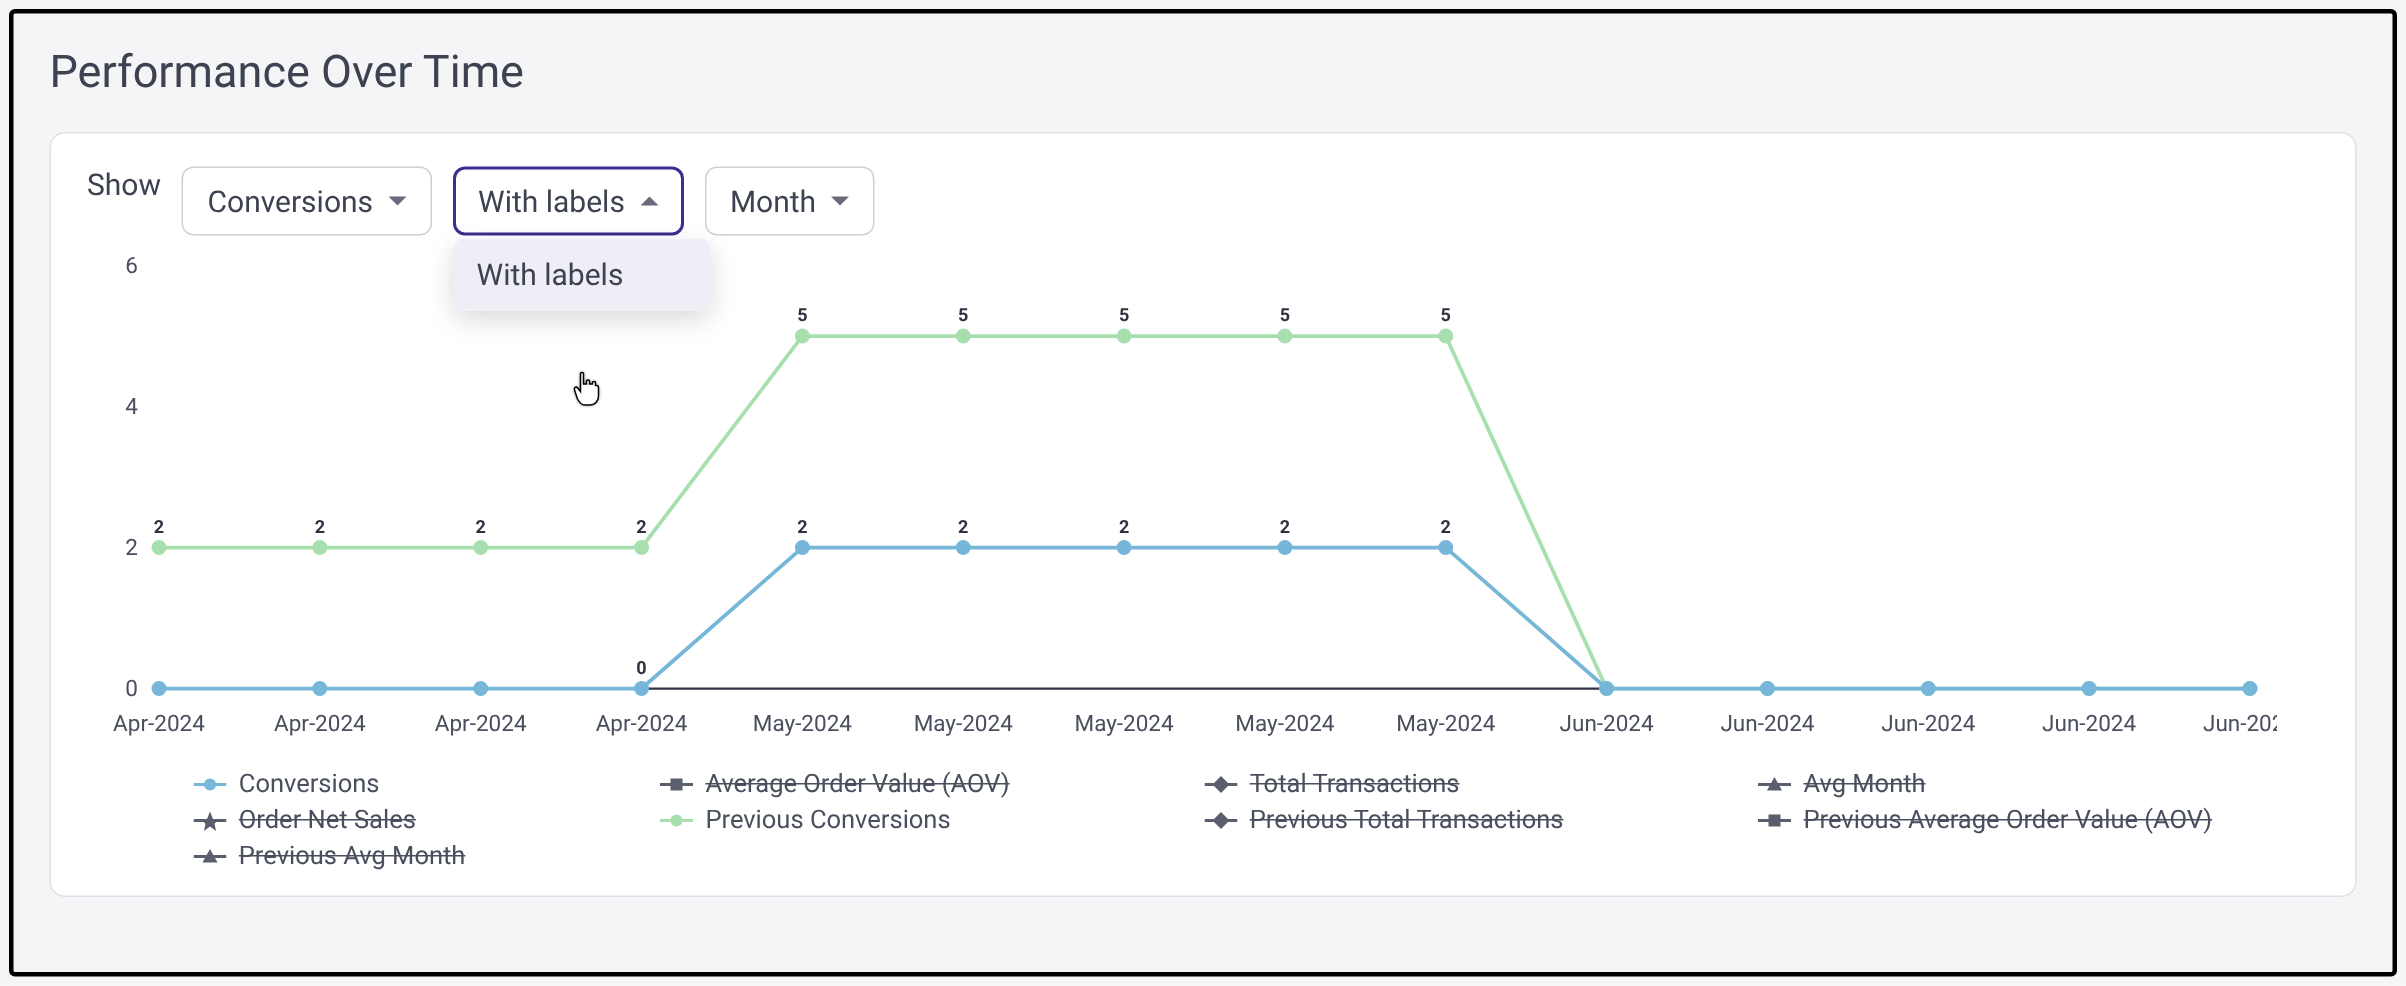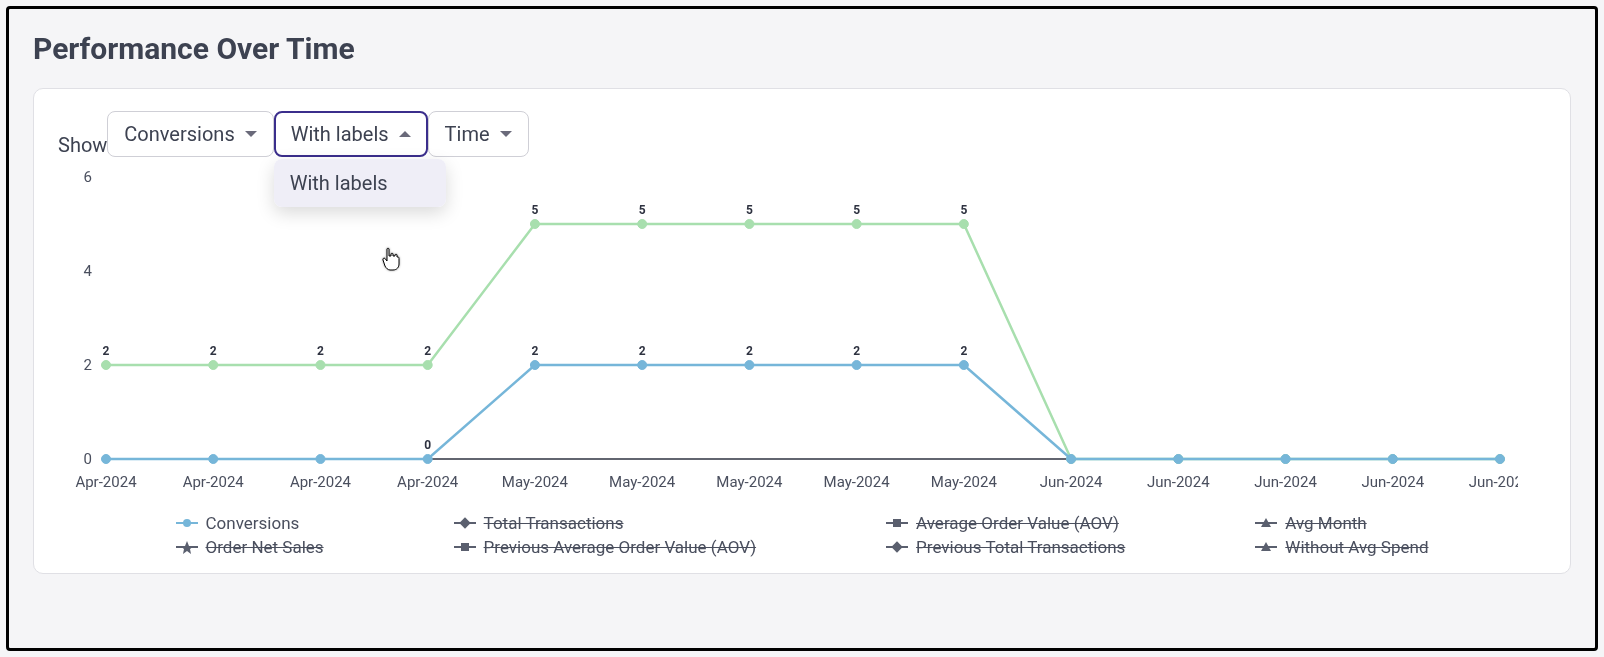--- a/index.html
+++ b/index.html
@@ -1,21 +1,21 @@
 <!DOCTYPE html>
 <html><head>
 <meta charset="utf-8">
 <style>
   * { box-sizing: border-box; margin: 0; padding: 0; font-family: -apple-system, BlinkMacSystemFont, "Segoe UI", Roboto, Arial, sans-serif; }
   html, body { width: 1604px; height: 657px; }
   body { background: #f5f5f7; padding: 6px; }
   .outer { border: 3px solid #000; width: 100%; height: 100%; border-radius: 4px; background: #f5f5f7; padding: 22px 24px; position: relative; }
-  .title { font-size: 30px; font-weight: 700; color: #3d4251; margin-bottom: 22px; }
+  .title { font-size: 30px; font-weight: 400; color: #3d4251; margin-bottom: 22px; }
   .card { background: #fff; border: 1px solid #e0e0e5; border-radius: 10px; padding: 22px 24px 16px 24px; }
-  .controls { display: flex; align-items: flex-end; margin-bottom: 6px; position: relative; }
+  .controls { display: flex; align-items: flex-start; gap: 14px; margin-bottom: 6px; position: relative; }
   .label-show { font-size: 20px; color: #3d4251; }
   .dropdown { border: 1px solid #cfcfd6; border-radius: 8px; padding: 10px 16px; font-size: 20px; color: #3d4251; display: inline-flex; align-items: center; gap: 10px; background: #fff; cursor: pointer; }
   .dropdown.active { border: 2px solid #3b2e8c; padding: 9px 15px; }
   .chev { width: 0; height: 0; border-left: 6px solid transparent; border-right: 6px solid transparent; }
   .chev.down { border-top: 6px solid #6a6a7a; }
   .chev.up { border-bottom: 6px solid #6a6a7a; }
   .menu { position: absolute; top: 48px; left: 0; background: #fff; border-radius: 8px; box-shadow: 0 6px 18px rgba(0,0,0,0.15); overflow: hidden; min-width: 172px; z-index: 10; }
   .menu-item { padding: 12px 16px; font-size: 20px; color: #3d4251; cursor: pointer; }
   .menu-item.hl { background: #efeef7; }
   .dd-wrap { position: relative; display: inline-block; }
@@ -51,21 +51,21 @@
           <span>With labels</span>
           <span class="chev up"></span>
         </div>
         <div class="menu">
           <div class="menu-item hl">With labels</div>
         </div>
       </div>
 
       <div class="dd-wrap">
         <div class="dropdown">
-          <span>Time</span>
+          <span>Month</span>
           <span class="chev down"></span>
         </div>
       </div>
     </div>
 
     <div class="chart">
       <svg id="chart-svg" width="1460" height="340">
           <text x="34" y="301" text-anchor="end" font-size="15" fill="#4a4f5e">0</text>
           <text x="34" y="207" text-anchor="end" font-size="15" fill="#4a4f5e">2</text>
           <text x="34" y="113" text-anchor="end" font-size="15" fill="#4a4f5e">4</text>
@@ -140,78 +140,87 @@
               <line x1="0" y1="7" x2="22" y2="7" stroke="#76b6d9" stroke-width="2"></line>
               <circle cx="11" cy="7" r="4" fill="#76b6d9"></circle>
             </svg>
           </span>
           <span class="txt">Conversions</span>
         </div>
         <div class="leg-item off">
           <span class="leg-marker">
             <svg width="22" height="14">
               <line x1="0" y1="7" x2="22" y2="7" stroke="#5a5f6e" stroke-width="2"></line>
+              <rect x="7" y="3" width="8" height="8" fill="#5a5f6e"></rect>
+            </svg>
+          </span>
+          <span class="txt">Average Order Value (AOV)</span>
+        </div>
+        <div class="leg-item off">
+          <span class="leg-marker">
+            <svg width="22" height="14">
+              <line x1="0" y1="7" x2="22" y2="7" stroke="#5a5f6e" stroke-width="2"></line>
               <rect x="7" y="3" width="8" height="8" fill="#5a5f6e" transform="rotate(45 11 7)"></rect>
             </svg>
           </span>
           <span class="txt">Total Transactions</span>
         </div>
         <div class="leg-item off">
           <span class="leg-marker">
             <svg width="22" height="14">
               <line x1="0" y1="7" x2="22" y2="7" stroke="#5a5f6e" stroke-width="2"></line>
+              <polygon points="11,2 16,11 6,11" fill="#5a5f6e"></polygon>
+            </svg>
+          </span>
+          <span class="txt">Avg Month</span>
+        </div>
+        <div class="leg-item off">
+          <span class="leg-marker">
+            <svg width="22" height="14">
+              <line x1="0" y1="7" x2="22" y2="7" stroke="#5a5f6e" stroke-width="2"></line>
+              <polygon points="11,1 13,6 18,6 14,9 15,14 11,11 7,14 8,9 4,6 9,6" fill="#5a5f6e"></polygon>
+            </svg>
+          </span>
+          <span class="txt">Order Net Sales</span>
+        </div>
+        <div class="leg-item">
+          <span class="leg-marker">
+            <svg width="22" height="14">
+              <line x1="0" y1="7" x2="22" y2="7" stroke="#a8dfae" stroke-width="2"></line>
+              <circle cx="11" cy="7" r="4" fill="#a8dfae"></circle>
+            </svg>
+          </span>
+          <span class="txt">Previous Conversions</span>
+        </div>
+        <div class="leg-item off">
+          <span class="leg-marker">
+            <svg width="22" height="14">
+              <line x1="0" y1="7" x2="22" y2="7" stroke="#5a5f6e" stroke-width="2"></line>
+              <rect x="7" y="3" width="8" height="8" fill="#5a5f6e" transform="rotate(45 11 7)"></rect>
+            </svg>
+          </span>
+          <span class="txt">Previous Total Transactions</span>
+        </div>
+        <div class="leg-item off">
+          <span class="leg-marker">
+            <svg width="22" height="14">
+              <line x1="0" y1="7" x2="22" y2="7" stroke="#5a5f6e" stroke-width="2"></line>
               <rect x="7" y="3" width="8" height="8" fill="#5a5f6e"></rect>
             </svg>
           </span>
-          <span class="txt">Average Order Value (AOV)</span>
+          <span class="txt">Previous Average Order Value (AOV)</span>
         </div>
         <div class="leg-item off">
           <span class="leg-marker">
             <svg width="22" height="14">
               <line x1="0" y1="7" x2="22" y2="7" stroke="#5a5f6e" stroke-width="2"></line>
               <polygon points="11,2 16,11 6,11" fill="#5a5f6e"></polygon>
             </svg>
           </span>
-          <span class="txt">Avg Month</span>
-        </div>
-        <div class="leg-item off">
-          <span class="leg-marker">
-            <svg width="22" height="14">
-              <line x1="0" y1="7" x2="22" y2="7" stroke="#5a5f6e" stroke-width="2"></line>
-              <polygon points="11,1 13,6 18,6 14,9 15,14 11,11 7,14 8,9 4,6 9,6" fill="#5a5f6e"></polygon>
-            </svg>
-          </span>
-          <span class="txt">Order Net Sales</span>
-        </div>
-        <div class="leg-item off">
-          <span class="leg-marker">
-            <svg width="22" height="14">
-              <line x1="0" y1="7" x2="22" y2="7" stroke="#5a5f6e" stroke-width="2"></line>
-              <rect x="7" y="3" width="8" height="8" fill="#5a5f6e"></rect>
-            </svg>
-          </span>
-          <span class="txt">Previous Average Order Value (AOV)</span>
-        </div>
-        <div class="leg-item off">
-          <span class="leg-marker">
-            <svg width="22" height="14">
-              <line x1="0" y1="7" x2="22" y2="7" stroke="#5a5f6e" stroke-width="2"></line>
-              <rect x="7" y="3" width="8" height="8" fill="#5a5f6e" transform="rotate(45 11 7)"></rect>
-            </svg>
-          </span>
-          <span class="txt">Previous Total Transactions</span>
-        </div>
-        <div class="leg-item off">
-          <span class="leg-marker">
-            <svg width="22" height="14">
-              <line x1="0" y1="7" x2="22" y2="7" stroke="#5a5f6e" stroke-width="2"></line>
-              <polygon points="11,2 16,11 6,11" fill="#5a5f6e"></polygon>
-            </svg>
-          </span>
-          <span class="txt">Without Avg Spend</span>
+          <span class="txt">Previous Avg Month</span>
         </div>
       </div>
 
   </div>
 
   <div class="cursor-hand" style="left:372px; top:238px;">
     <svg width="20" height="24" viewBox="0 0 20 24">
         <path d="M6 2 C6 1 8 1 8 2 L8 9 L10 9 L10 7 C10 6 12 6 12 7 L12 9 L14 9 L14 8 C14 7 16 7 16 8 L16 10 L17 10 C18 10 18 11 18 12 L18 17 C18 20 16 23 12 23 L9 23 C7 23 5 21 4 19 L2 13 C1.5 11.5 3 10.5 4 11.5 L6 14 Z" fill="#fff" stroke="#000" stroke-width="1"></path>
       </svg>
   </div>

